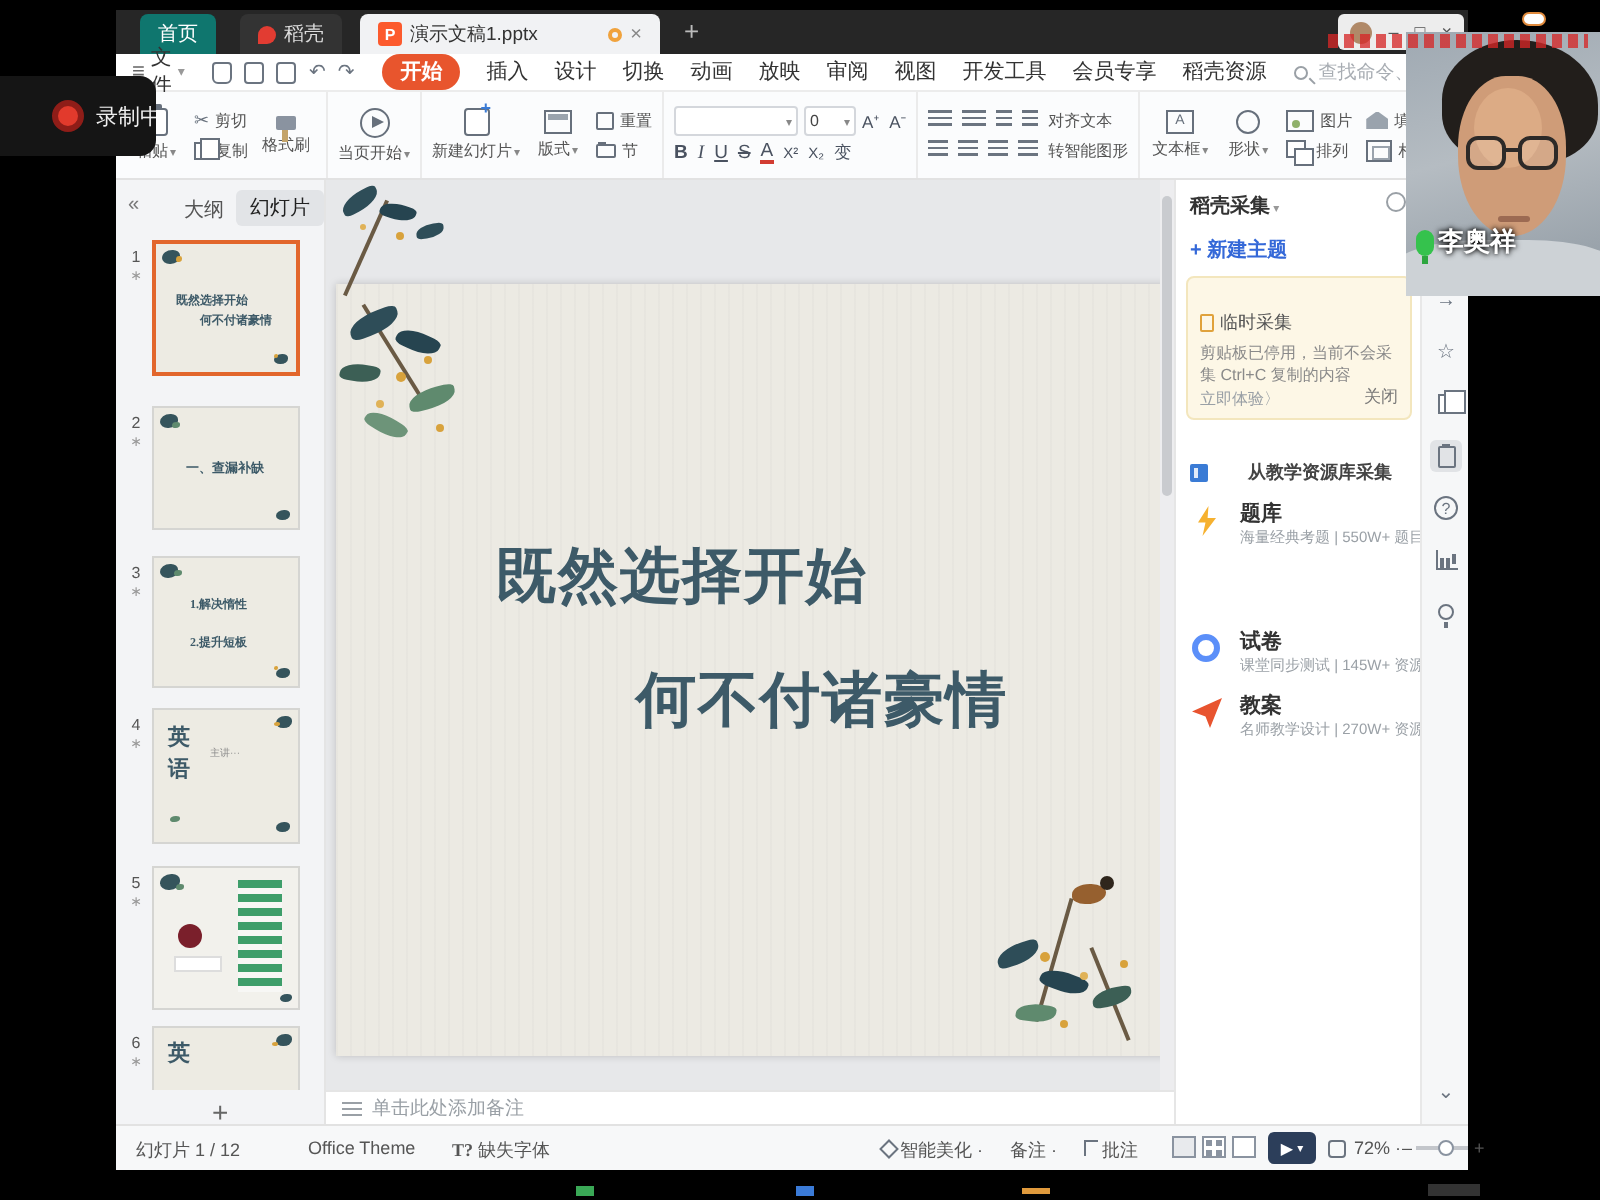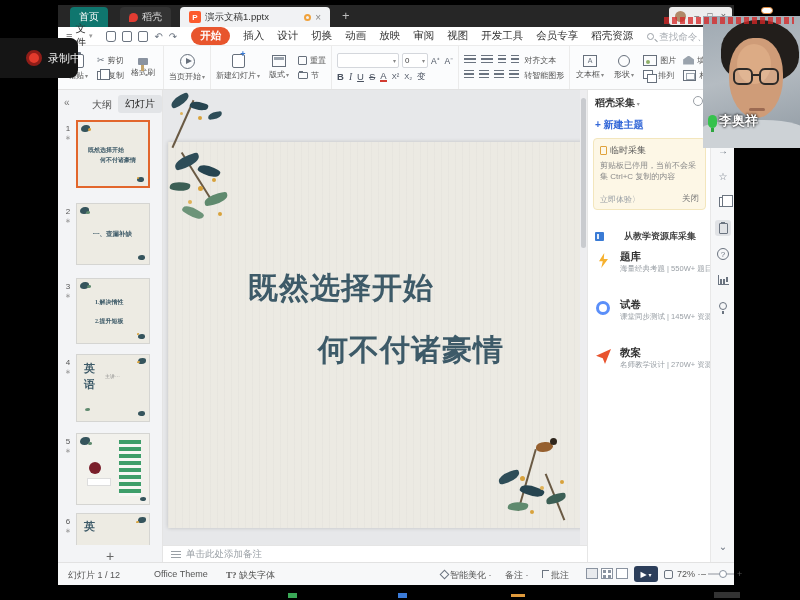--- a/index.html
+++ b/index.html
@@ -130,21 +130,21 @@
   
   .notesbar{position:absolute;left:105px;top:540px;width:424px;height:17px;background:#fff;border-top:1px solid #e5e5e5;display:flex;align-items:center;gap:5px;padding:0 8px;font-size:9.5px;color:#9aa0a6;}
   .ic-lines{width:10px;height:7px;background:repeating-linear-gradient(180deg,#9aa0a6 0 1.2px,transparent 1.2px 3px);}
 
   
   .rightpanel{position:absolute;right:24px;top:85px;width:123px;height:472px;background:#fff;border-left:1px solid #e6e6e6;}
   .rp-header{position:absolute;left:7px;top:6px;font-size:10px;color:#333;font-weight:bold;}
   .rp-header .car::after{content:" ▾";font-size:6px;color:#999;font-weight:normal;}
   .rp-gear{position:absolute;right:7px;top:6px;width:10px;height:10px;border:1.2px solid #9aa0a6;border-radius:50%;}
   .rp-newtheme{position:absolute;left:7px;top:28px;font-size:10px;color:#3468d8;font-weight:bold;}
-  .rp-card{position:absolute;left:5px;top:48px;width:113px;height:72px;background:#fdf7e6;border:1px solid #f3e6bd;border-radius:4px;padding:5px 6px;}
+  .rp-card{position:absolute;left:5px;top:48px;width:113px;height:72px;background:#fdf7e6;border:1px solid #f3e6bd;border-radius:4px;padding:16px 6px;}
   .rp-card-title{display:flex;align-items:center;gap:3px;font-size:9px;color:#555;}
   .ic-clipsm{width:7px;height:9px;border:1.1px solid #e0a23c;border-radius:1px;}
   .rp-card-body{margin-top:3px;font-size:8px;line-height:11px;color:#8a8a8a;}
   .rp-card-link{position:absolute;left:6px;bottom:4px;font-size:8px;color:#9aa0a6;}
   .rp-card-close{position:absolute;right:6px;bottom:4px;font-size:8.5px;color:#777;}
   .rp-section{position:absolute;left:7px;top:140px;display:flex;align-items:center;gap:20px;font-size:9px;color:#444;font-weight:bold;}
   .ic-grid{width:9px;height:9px;background:#3a7bd5;border-radius:1px;position:relative;}
   .ic-grid::after{content:"";position:absolute;left:2px;top:2px;width:5px;height:5px;background:#fff;opacity:.85;clip-path:polygon(0 0,40% 0,40% 100%,0 100%);}
   .rp-item{position:absolute;left:6px;width:112px;height:36px;}
   .rp-ic{position:absolute;left:2px;top:3px;width:15px;height:15px;}
@@ -548,21 +548,21 @@
       </div>
       <div class="rp-section">
         <span class="ic-grid"></span>
         <span>从教学资源库采集</span>
       </div>
       <div class="rp-item" style="top:160px;">
         <span class="rp-ic bolt"></span>
         <span class="rp-title">题库</span>
         <span class="rp-desc">海量经典考题 | 550W+ 题目</span>
       </div>
-      <div class="rp-item" style="top:208px;">
+      <div class="rp-item" style="top:224px;">
         <span class="rp-ic ring"></span>
         <span class="rp-title">试卷</span>
         <span class="rp-desc">课堂同步测试 | 145W+ 资源</span>
       </div>
       <div class="rp-item" style="top:256px;">
         <span class="rp-ic plane"></span>
         <span class="rp-title">教案</span>
         <span class="rp-desc">名师教学设计 | 270W+ 资源</span>
       </div>
     </div>

